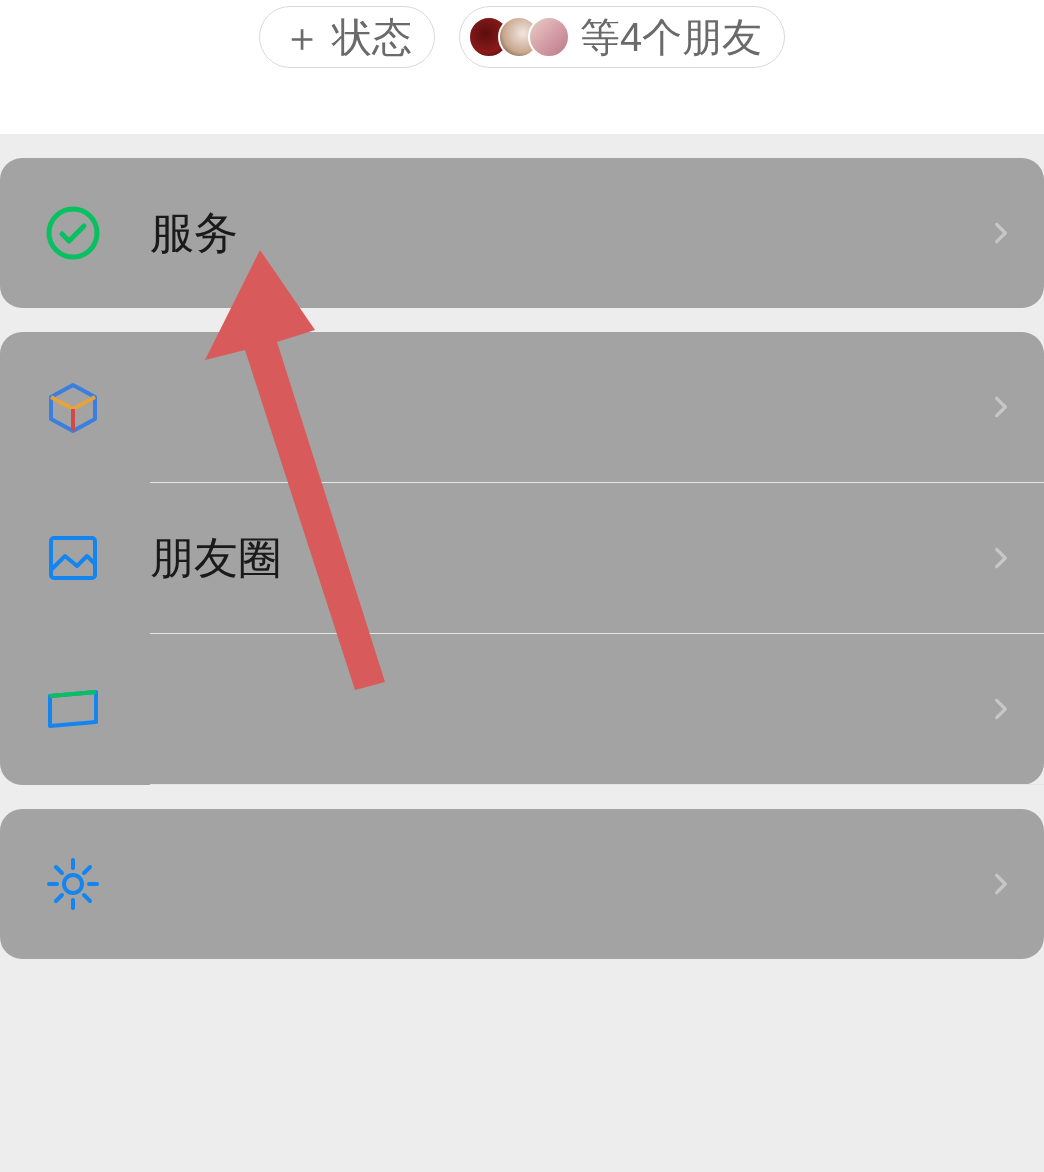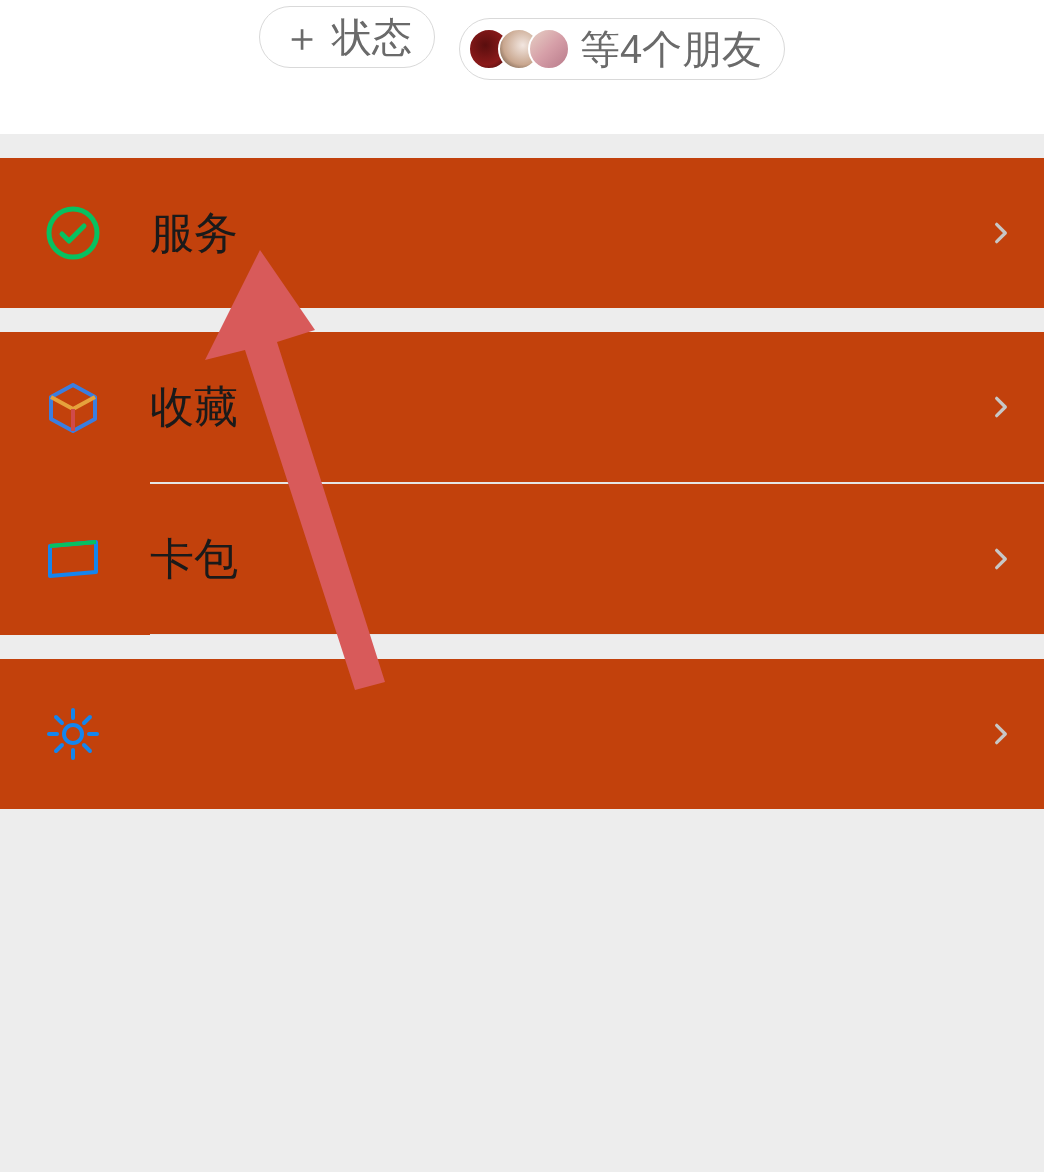--- a/index.html
+++ b/index.html
@@ -32,40 +32,40 @@
     background: #fff;
     gap: 10px;
   }
   .pill .plus {
     font-size: 40px;
     line-height: 1;
     color: #6a6a6a;
   }
   .friends-pill {
     padding-left: 8px;
-    margin-top: 12px;
   }
   .avatars {
     display: flex;
     align-items: center;
   }
   .avatar {
     width: 42px;
     height: 42px;
     border-radius: 50%;
     border: 2px solid #fff;
     margin-left: -12px;
     background-size: cover;
   }
   .avatar:first-child { margin-left: 0; }
   .av1 { background: radial-gradient(circle at 40% 40%, #5a0e0e, #8a1a1a 60%, #3a0808); }
   .av2 { background: radial-gradient(circle at 60% 40%, #f2e6e0, #c9a78f 60%, #4a3a2a); }
   .av3 { background: linear-gradient(135deg, #e6d0c4 0%, #d69fa8 50%, #b87a8a 100%); }
   .section {
-    background: #c2410c;
+    background: #a3a3a3;
+    border-radius: 22px;
   }
   .gap-small { height: 24px; background: #ededed; }
   .row {
     display: flex;
     align-items: center;
     height: 150px;
     padding: 0 30px 0 44px;
     position: relative;
   }
   .row .icon-wrap {
@@ -144,39 +144,51 @@
 <div class="section">
 
   <div class="row">
     <span class="icon-wrap">
       <svg width="56" height="56" viewBox="0 0 56 56">
         <path d="M28 6 L50 18 L50 40 L28 52 L6 40 L6 18 Z" fill="none" stroke="#3a7ee0" stroke-width="4" stroke-linejoin="round"></path>
         <path d="M6 18 L28 30 L50 18" fill="none" stroke="#e6a23c" stroke-width="4" stroke-linejoin="round"></path>
         <path d="M28 30 L28 52" fill="none" stroke="#d04a4a" stroke-width="4"></path>
       </svg>
     </span>
-    <span class="label">收藏</span>
     <span class="chevron">
       <svg width="26" height="26" viewBox="0 0 24 24">
           <path d="M8 4 L16 12 L8 20" fill="none" stroke="#c7c7c7" stroke-width="3" stroke-linecap="round" stroke-linejoin="round"></path>
         </svg>
     </span>
   </div>
   <div class="divider"></div>
 
+  <div class="row">
+    <span class="icon-wrap">
+      <svg width="56" height="56" viewBox="0 0 56 56">
+        <rect x="6" y="8" width="44" height="40" rx="3" fill="none" stroke="#1485ee" stroke-width="4"></rect>
+        <path d="M6 40 L20 26 L32 36 L42 26 L50 34" fill="none" stroke="#1485ee" stroke-width="4" stroke-linejoin="round"></path>
+      </svg>
+    </span>
+    <span class="label">朋友圈</span>
+    <span class="chevron">
+      <svg width="26" height="26" viewBox="0 0 24 24">
+          <path d="M8 4 L16 12 L8 20" fill="none" stroke="#c7c7c7" stroke-width="3" stroke-linecap="round" stroke-linejoin="round"></path>
+        </svg>
+    </span>
+  </div>
   <div class="divider"></div>
 
   <div class="row">
     <span class="icon-wrap">
       <svg width="58" height="58" viewBox="0 0 58 58">
         <path d="M6 16 L52 12 L52 42 L6 46 Z" fill="none" stroke="#1485ee" stroke-width="4" stroke-linejoin="round"></path>
         <path d="M6 16 L52 12" fill="none" stroke="#07C160" stroke-width="4"></path>
       </svg>
     </span>
-    <span class="label">卡包</span>
     <span class="chevron">
       <svg width="26" height="26" viewBox="0 0 24 24">
           <path d="M8 4 L16 12 L8 20" fill="none" stroke="#c7c7c7" stroke-width="3" stroke-linecap="round" stroke-linejoin="round"></path>
         </svg>
     </span>
   </div>
   <div class="divider"></div>
 
 </div>
 

